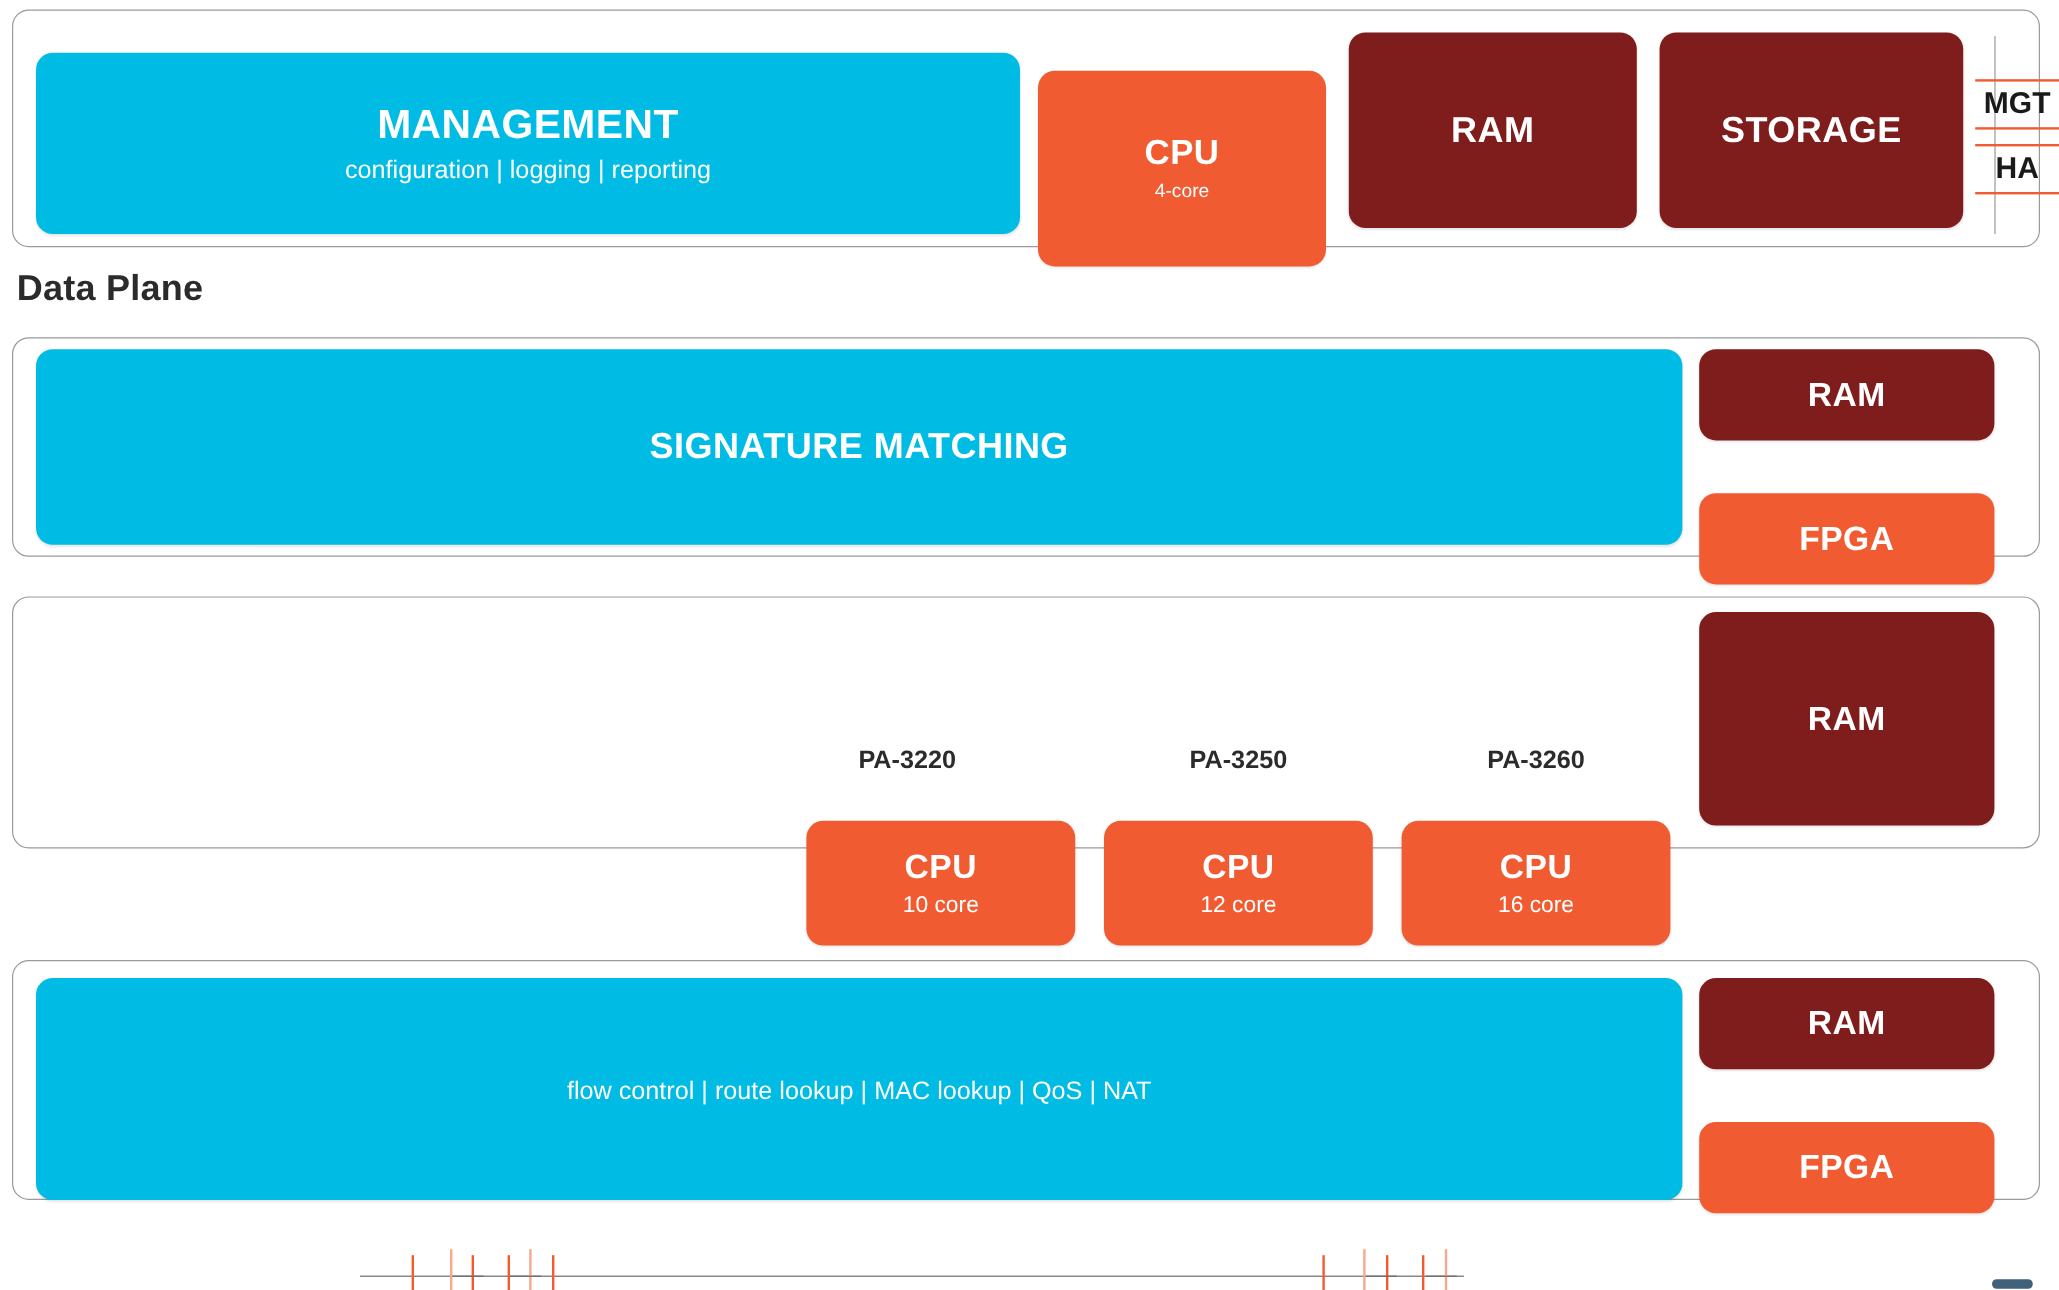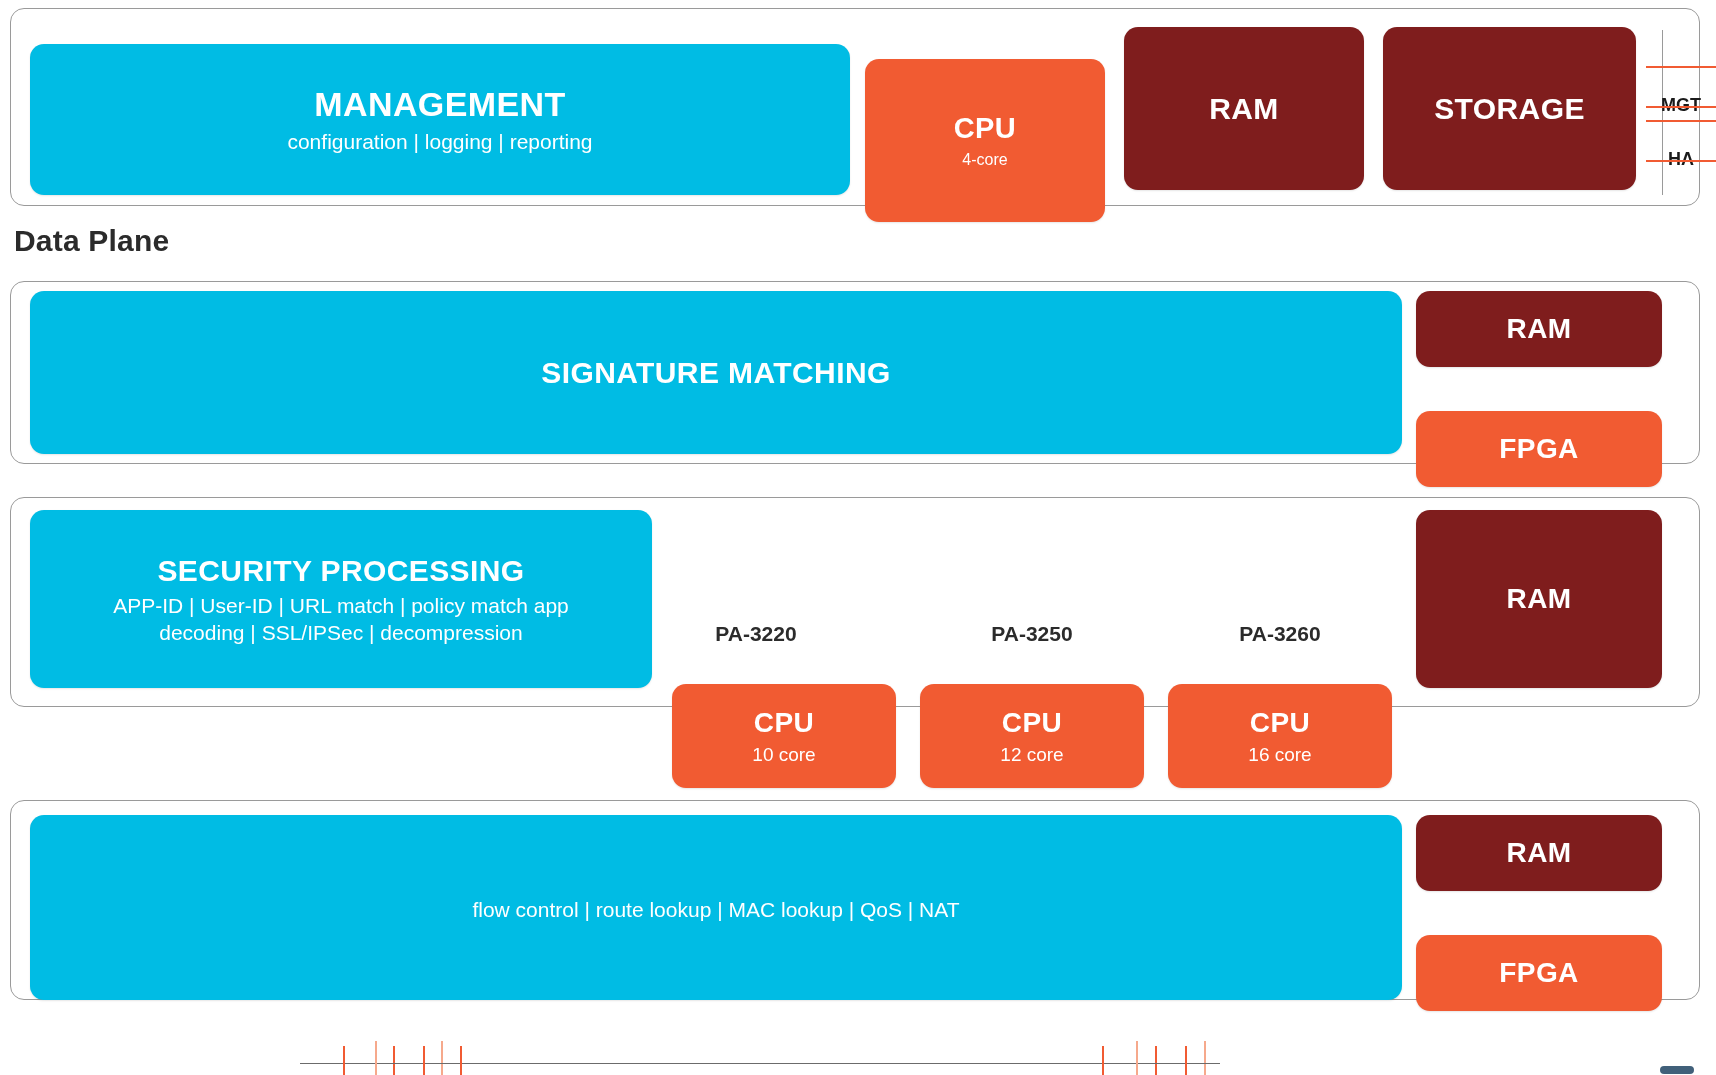--- a/index.html
+++ b/index.html
@@ -77,26 +77,25 @@
     position: absolute;
     font-size: 21px;
     font-weight: bold;
     color: #2b2b2b;
     text-align: center;
   }
 
   
   .side-label {
     position: absolute;
-    font-size: 18px;
+    font-size: 25px;
     font-weight: bold;
     color: #1a1a1a;
     text-align: center;
     width: 70px;
-    margin-top: 23px;
   }
   .side-rule {
     position: absolute;
     height: 2px;
     background: #f15b32;
   }
   .side-vline {
     position: absolute;
     width: 1px;
     background: #9a9a9a;
@@ -177,25 +176,20 @@
   <div class="block yellow t-28" style="left:1416px; top:291px; width:246px; height:76px;">
     <div class="title">RAM</div>
   </div>
 
   <div class="block orange t-28" style="left:1416px; top:379px; width:246px; height:76px;">
     <div class="title">FPGA</div>
   </div>
 
   <div class="panel" style="left:10px; top:497px; width:1690px; height:210px;"></div>
 
-  <div class="block cyan t-30 s-21" style="left:30px; top:510px; width:622px; height:178px;">
-    <div class="title">SECURITY PROCESSING</div>
-    <div class="sub">APP-ID | User-ID | URL match | policy match app</div>
-    <div class="sub" style="margin-top:2px;">decoding | SSL/IPSec | decompression</div>
-  </div>
 
   <div class="caption" style="left:644px; top:622px; width:224px;">PA-3220</div>
   <div class="block orange t-28 s-19" style="left:672px; top:652px; width:224px; height:104px;">
     <div class="title">CPU</div>
     <div class="sub">10 core</div>
   </div>
 
   <div class="caption" style="left:920px; top:622px; width:224px;">PA-3250</div>
   <div class="block orange t-28 s-19" style="left:920px; top:652px; width:224px; height:104px;">
     <div class="title">CPU</div>

